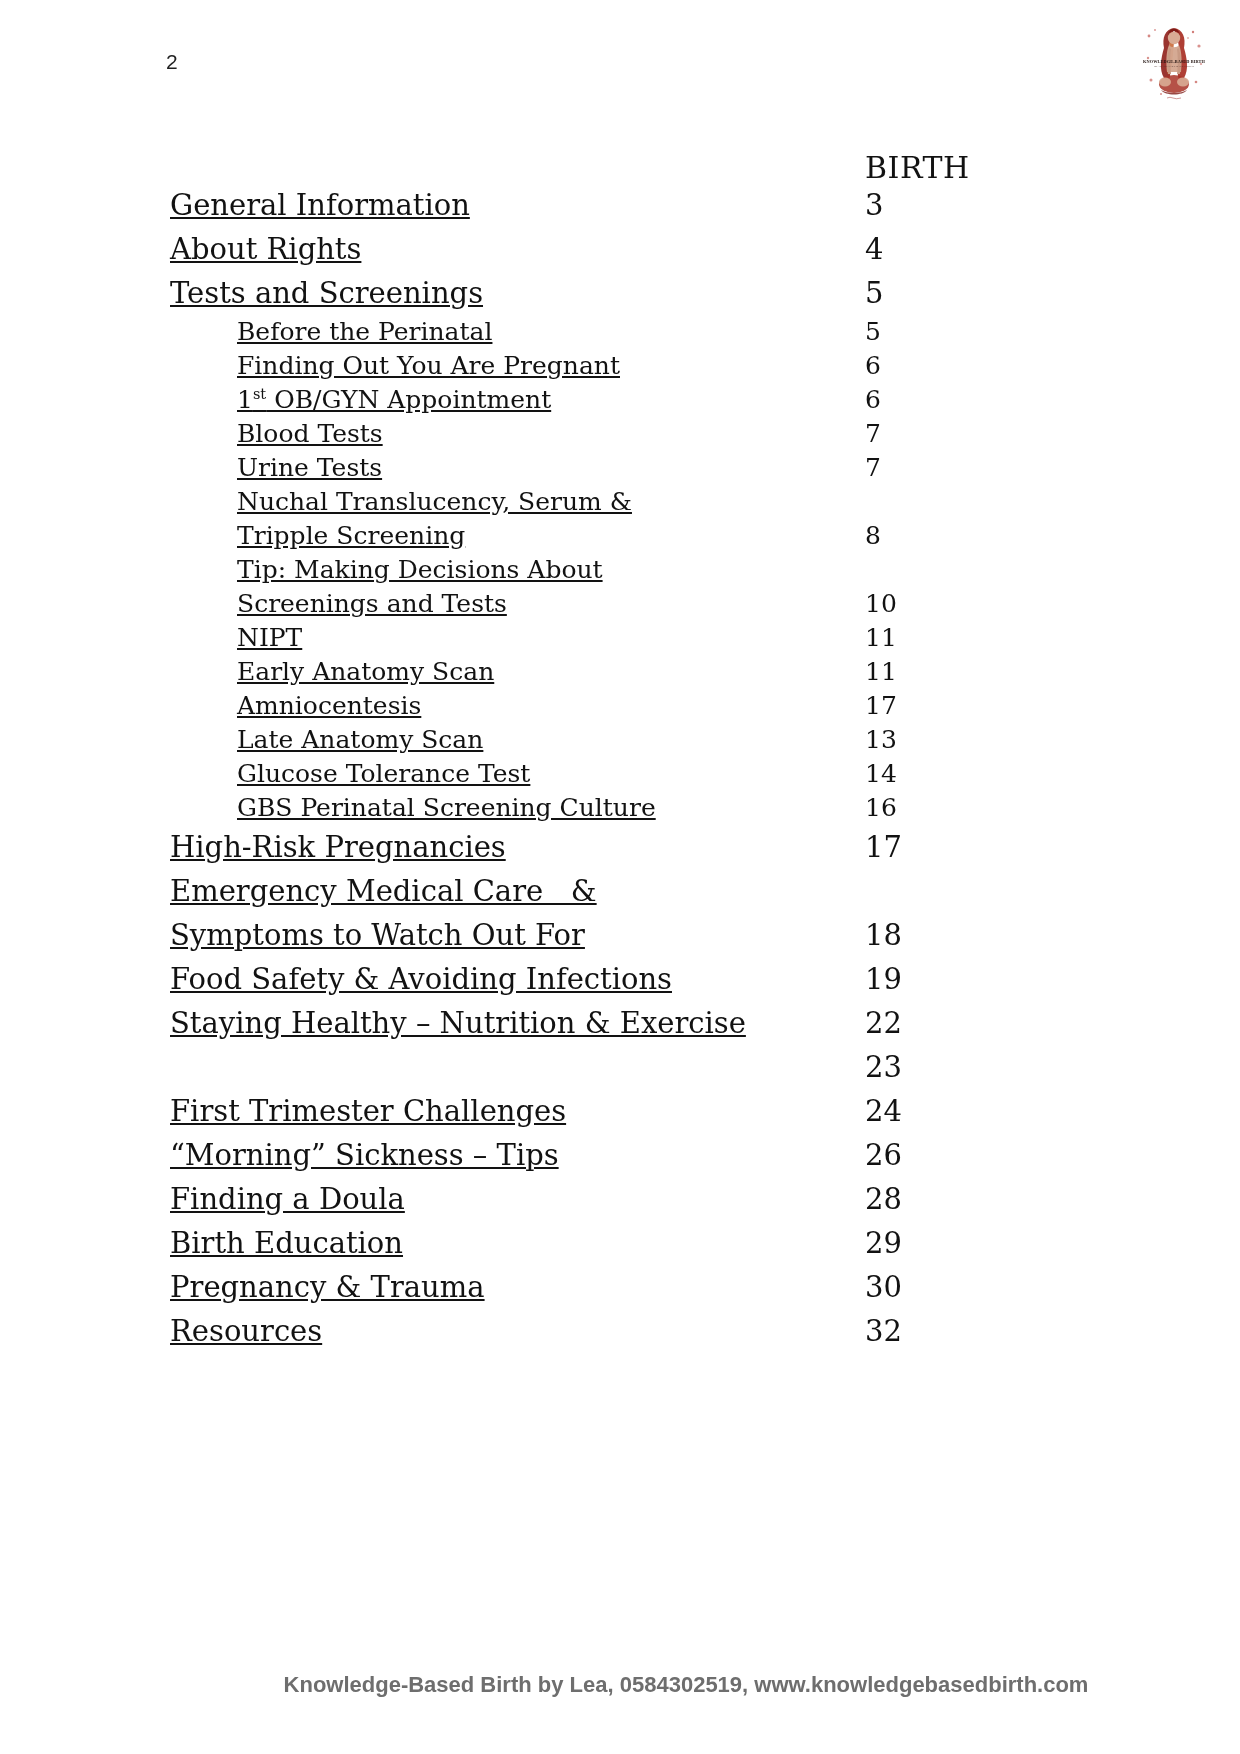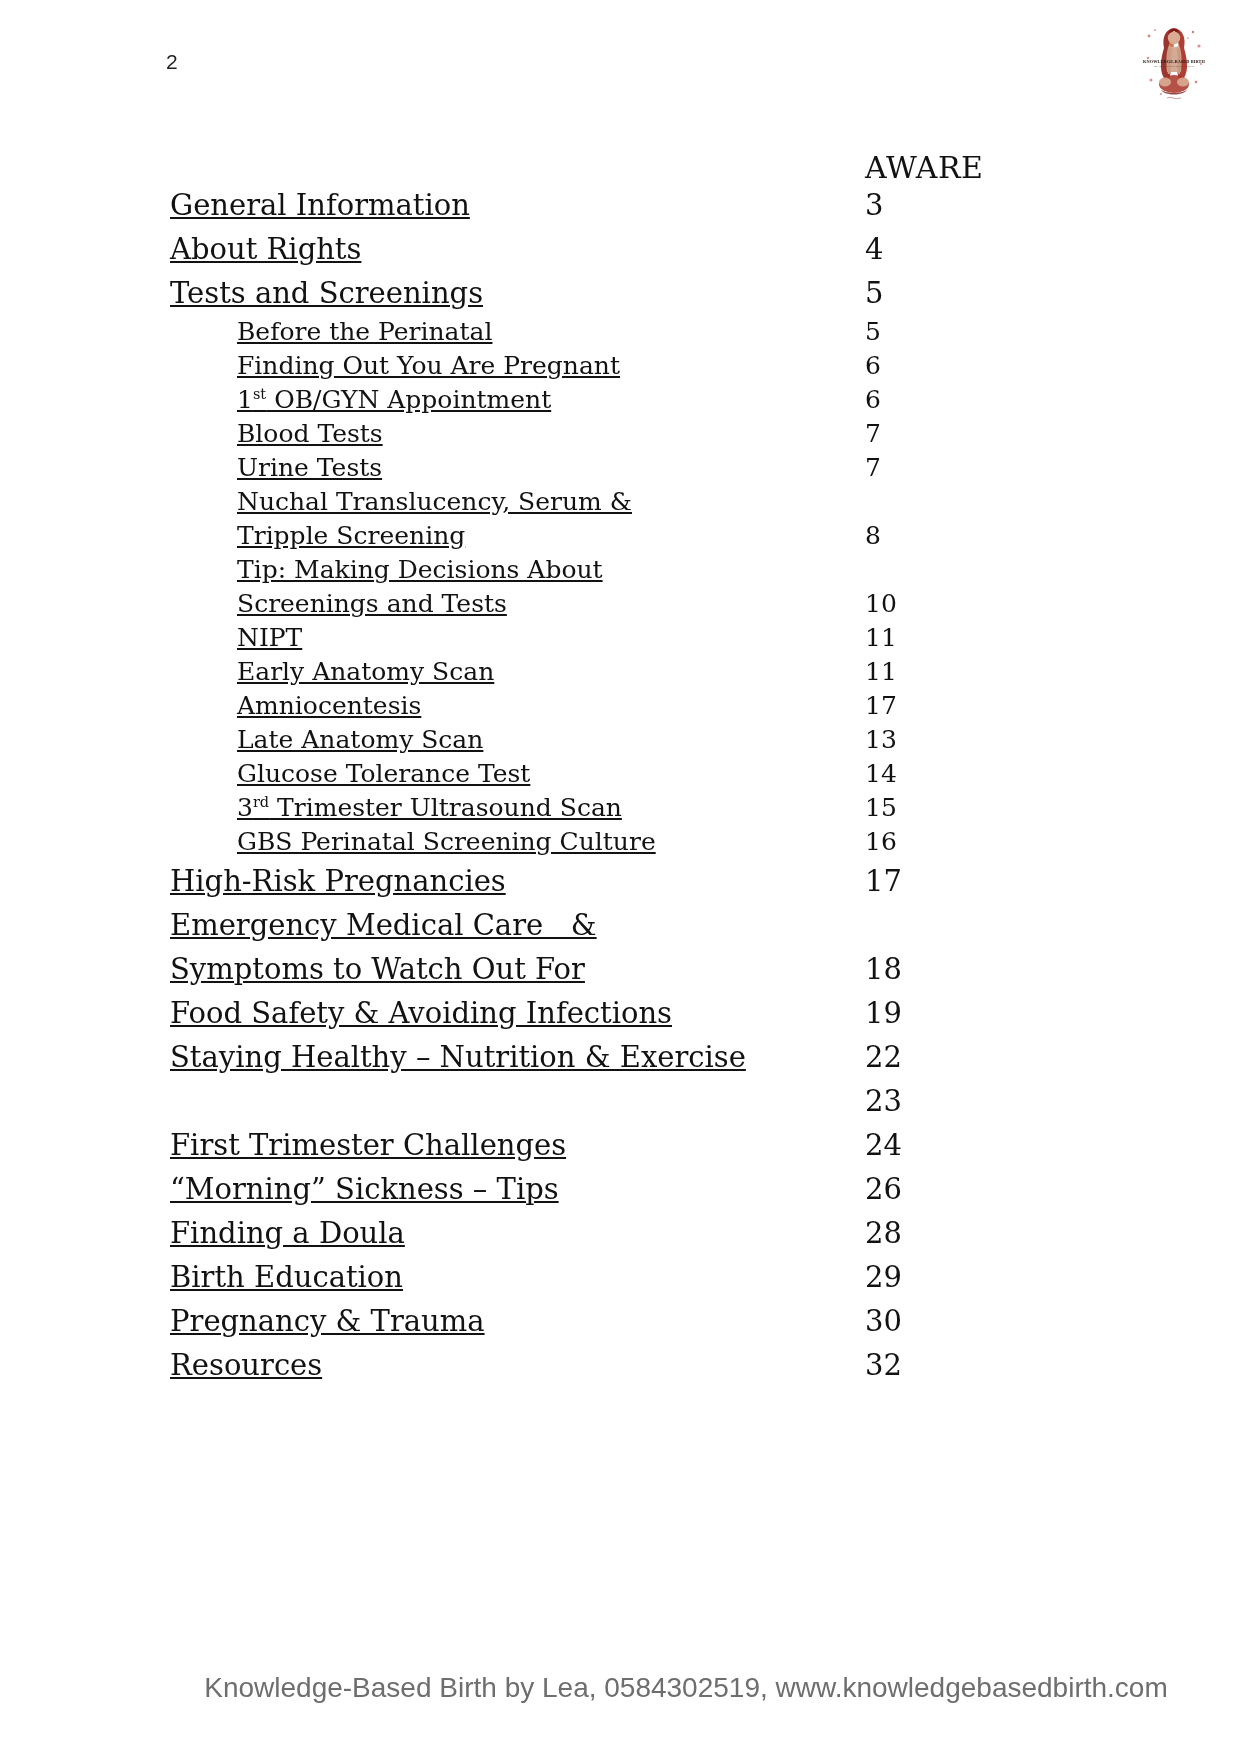--- a/index.html
+++ b/index.html
@@ -31,21 +31,21 @@
   .row { position:relative; }
   .row.top { height:44px; line-height:44px; font-size:29px; }
   .row.sub { height:34px; line-height:34px; font-size:25px; padding-left:67px; }
   .lbl { white-space:pre;text-decoration:underline; }
   .pg  { position:absolute; left:695px; top:0; }
   .row sup { font-size:0.58em; line-height:0; }
   .footer {
     position:absolute; left:132px; right:0; top:1672px;
     text-align:center;
     font-family:"Liberation Sans", sans-serif;
-    font-size:28px; color:#6e6e6e;
+    font-size:22px; color:#6e6e6e;font-weight:bold;
   }
   .logo text {
     font-family:"Liberation Serif", serif;
     text-anchor:middle;
   }
   .logo .t1 { font-size:4.3px; font-weight:bold; fill:#241512; letter-spacing:0.1px; }
   .logo .t2 { font-size:2.6px; fill:#4d312c; letter-spacing:0.1px; }
 </style>
 </head>
 <body>
@@ -77,41 +77,40 @@
     <ellipse cx="33" cy="60" rx="15" ry="9" fill="#a83227" opacity="0.85"></ellipse>
     <ellipse cx="24" cy="58" rx="6" ry="4.5" fill="#d9ac95" opacity="0.9"></ellipse>
     <ellipse cx="42" cy="58" rx="6" ry="4.5" fill="#d9ac95" opacity="0.9"></ellipse>
     <path d="M20,66 C26,70 40,70 46,66 C42,72 24,72 20,66 Z" fill="#7e1b16" opacity="0.8"></path>
     <path d="M26,74 q3,-1.5 6,0 q3,1.5 8,0" stroke="#a03330" stroke-width="0.7" fill="none" opacity="0.7"></path>
   </g>
   <text class="t1" x="33" y="38.5">KNOWLEDGE-BASED BIRTH</text>
   <text class="t2" x="33" y="43">BE AWARE TAKE BACK POWER</text>
 </svg>
 
-<div class="col-header">AWARE</div>
+<div class="col-header">BIRTH</div>
 
 <div class="toc">
   <div class="row top"><span class="lbl">General Information</span><span class="pg">3</span></div>
   <div class="row top"><span class="lbl">About Rights</span><span class="pg">4</span></div>
   <div class="row top"><span class="lbl">Tests and Screenings</span><span class="pg">5</span></div>
   <div class="row sub"><span class="lbl">Before the Perinatal</span><span class="pg">5</span></div>
   <div class="row sub"><span class="lbl">Finding Out You Are Pregnant</span><span class="pg">6</span></div>
   <div class="row sub"><span class="lbl"><span>1</span><sup>st</sup><span> OB/GYN Appointment</span></span><span class="pg">6</span></div>
   <div class="row sub"><span class="lbl">Blood Tests</span><span class="pg">7</span></div>
   <div class="row sub"><span class="lbl">Urine Tests</span><span class="pg">7</span></div>
   <div class="row sub"><span class="lbl">Nuchal Translucency, Serum &amp;</span><span class="pg"></span></div>
   <div class="row sub"><span class="lbl">Tripple Screening</span><span class="pg">8</span></div>
   <div class="row sub"><span class="lbl">Tip: Making Decisions About</span><span class="pg"></span></div>
   <div class="row sub"><span class="lbl">Screenings and Tests</span><span class="pg">10</span></div>
   <div class="row sub"><span class="lbl">NIPT</span><span class="pg">11</span></div>
   <div class="row sub"><span class="lbl">Early Anatomy Scan</span><span class="pg">11</span></div>
   <div class="row sub"><span class="lbl">Amniocentesis</span><span class="pg">17</span></div>
   <div class="row sub"><span class="lbl">Late Anatomy Scan</span><span class="pg">13</span></div>
   <div class="row sub"><span class="lbl">Glucose Tolerance Test</span><span class="pg">14</span></div>
-  <div class="row sub"><span class="lbl"><span>3</span><sup>rd</sup><span> Trimester Ultrasound Scan</span></span><span class="pg">15</span></div>
   <div class="row sub"><span class="lbl">GBS Perinatal Screening Culture</span><span class="pg">16</span></div>
   <div class="row top"><span class="lbl">High-Risk Pregnancies</span><span class="pg">17</span></div>
   <div class="row top"><span class="lbl">Emergency Medical Care   &amp;</span><span class="pg"></span></div>
   <div class="row top"><span class="lbl">Symptoms to Watch Out For</span><span class="pg">18</span></div>
   <div class="row top"><span class="lbl">Food Safety &amp; Avoiding Infections</span><span class="pg">19</span></div>
   <div class="row top"><span class="lbl">Staying Healthy – Nutrition &amp; Exercise</span><span class="pg">22</span></div>
   <div class="row top"><span class="pg">23</span></div>
   <div class="row top"><span class="lbl">First Trimester Challenges</span><span class="pg">24</span></div>
   <div class="row top"><span class="lbl">“Morning” Sickness – Tips</span><span class="pg">26</span></div>
   <div class="row top"><span class="lbl">Finding a Doula</span><span class="pg">28</span></div>

